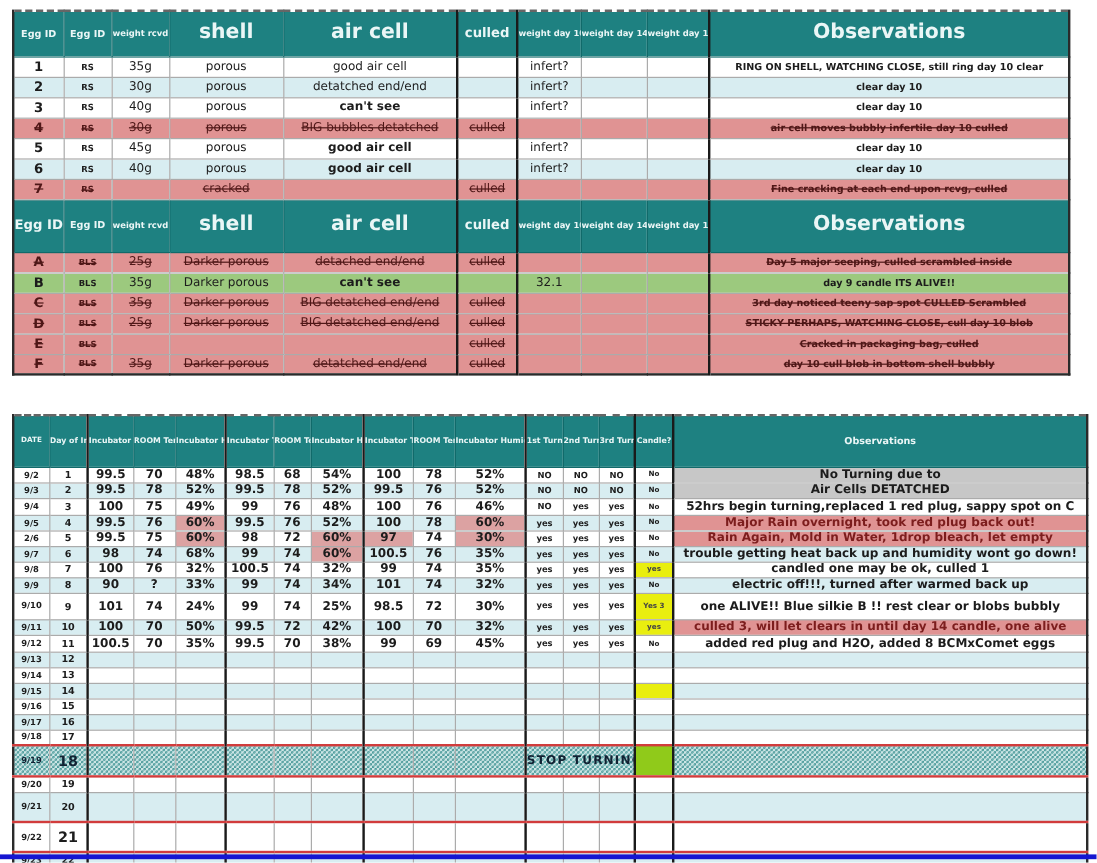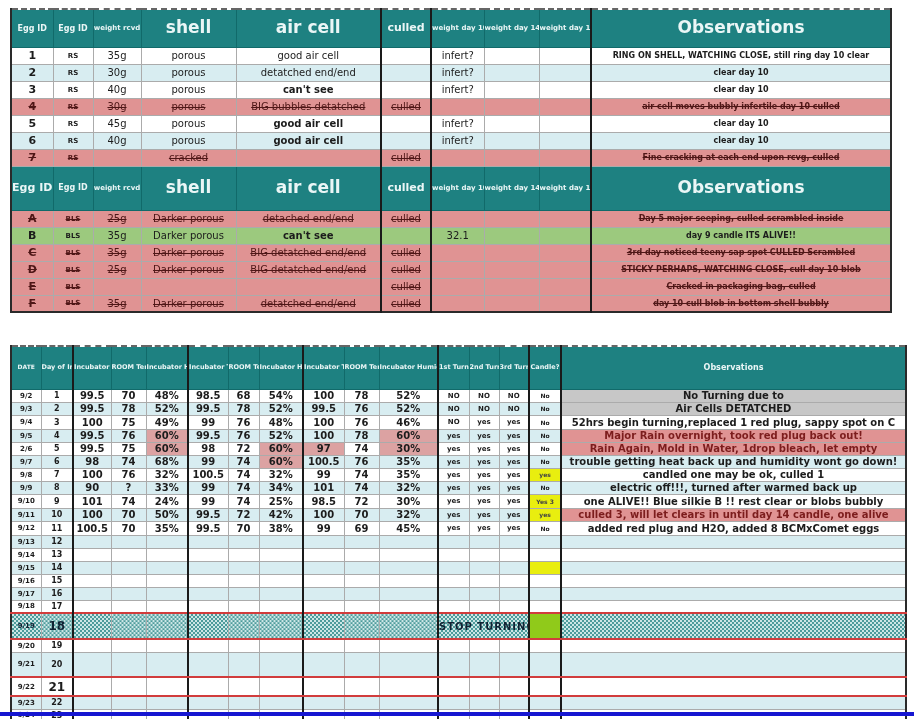--- a/index.html
+++ b/index.html
@@ -468,21 +468,21 @@
           <td class="t2v">34%</td>
           <td class="t2v bl2">101</td>
           <td class="t2v">74</td>
           <td class="t2v">32%</td>
           <td class="t2t bl2">yes</td>
           <td class="t2t">yes</td>
           <td class="t2t">yes</td>
           <td class="t2c14 bl2">No</td>
           <td class="t2c15 bl2">electric off!!!, turned after warmed back up</td>
         </tr>
-        <tr class="lrow v-plain" style="height: 14px;">
+        <tr class="lrow v-plain" style="height: 22px;">
           <td class="t2c0">9/10</td>
           <td class="t2c1">9</td>
           <td class="t2v bl2">101</td>
           <td class="t2v">74</td>
           <td class="t2v">24%</td>
           <td class="t2v bl2">99</td>
           <td class="t2v">74</td>
           <td class="t2v">25%</td>
           <td class="t2v bl2">98.5</td>
           <td class="t2v">72</td>
@@ -682,21 +682,21 @@
           <td class="t2v"></td>
           <td class="t2v bl2"></td>
           <td class="t2v"></td>
           <td class="t2v"></td>
           <td class="t2t bl2"></td>
           <td class="t2t"></td>
           <td class="t2t"></td>
           <td class="t2c14 bl2"></td>
           <td class="t2c15 bl2"></td>
         </tr>
-        <tr class="lrow v-plain rb-red" style="height: 19px;">
+        <tr class="lrow v-plain rb-red" style="height: 25px;">
           <td class="t2c0">9/22</td>
           <td class="t2c1 day-big">21</td>
           <td class="t2v bl2"></td>
           <td class="t2v"></td>
           <td class="t2v"></td>
           <td class="t2v bl2"></td>
           <td class="t2v"></td>
           <td class="t2v"></td>
           <td class="t2v bl2"></td>
           <td class="t2v"></td>

